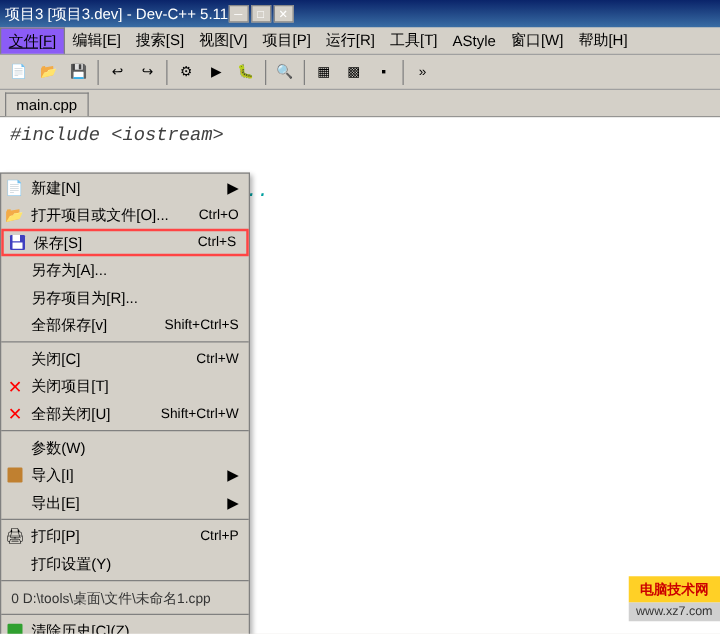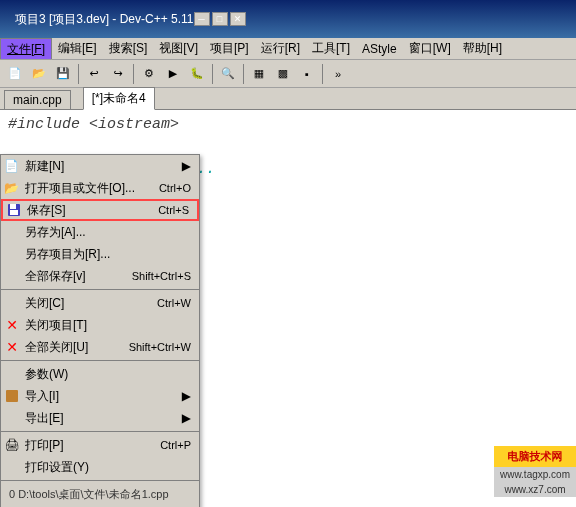--- a/index.html
+++ b/index.html
@@ -8,24 +8,24 @@
       height: 507px;
       font-family: 'SimSun', 'Microsoft YaHei', sans-serif;
       background: #d4d0c8;
       overflow: hidden;
       position: relative;
     }
 
     
     .title-bar {
       background: linear-gradient(to bottom, #0a246a, #3a6ea5);
-      height: 38px;
-      display: flex;
-      align-items: center;
-      padding: 0 15px;
+      height: 22px;
+      display: flex;
+      align-items: center;
+      padding: 0 4px;
       color: white;
       font-size: 12px;
     }
     .title-bar-buttons {
       display: flex;
       gap: 2px;
     }
     .title-btn {
       width: 16px;
       height: 14px;
@@ -256,21 +256,20 @@
   <div class="tb-separator"></div>
   <div class="tb-btn">▦</div>
   <div class="tb-btn">▩</div>
   <div class="tb-btn">▪</div>
   <div class="tb-separator"></div>
   <div class="tb-btn">»</div>
 </div>
 
 <div class="tab-bar">
   <div class="tab">main.cpp</div>
-  <div class="tab active">[*]未命名4</div>
 </div>
 
 <div class="main-area">
 
   <div class="code-editor">
     <div class="code-line code-include">#include &lt;iostream&gt;</div>
     <div class="code-line">&nbsp;</div>
     <div class="code-line code-comment">/* run this program ...</div>
     <div class="code-line">&nbsp;</div>
     <div class="code-line code-normal">int main(int argc, ch</div>
@@ -393,15 +392,14 @@
         <span>清除历史[C](Z)</span>
       </div>
 
     </div>
   </div>
 
 </div>
 
 <div class="watermark">
   <div style="background: rgba(255,200,0,0.85); padding: 3px 8px; font-size: 11px; color: #c00; font-weight: bold; text-align: center;">电脑技术网</div>
-  <div style="background: rgba(200,200,200,0.85); padding: 2px 6px; font-size: 10px; color: #333; text-align: center;">www.tagxp.com</div>
   <div style="background: rgba(200,200,200,0.85); padding: 2px 6px; font-size: 10px; color: #333; text-align: center;">www.xz7.com</div>
 </div>
 
 </body></html>

